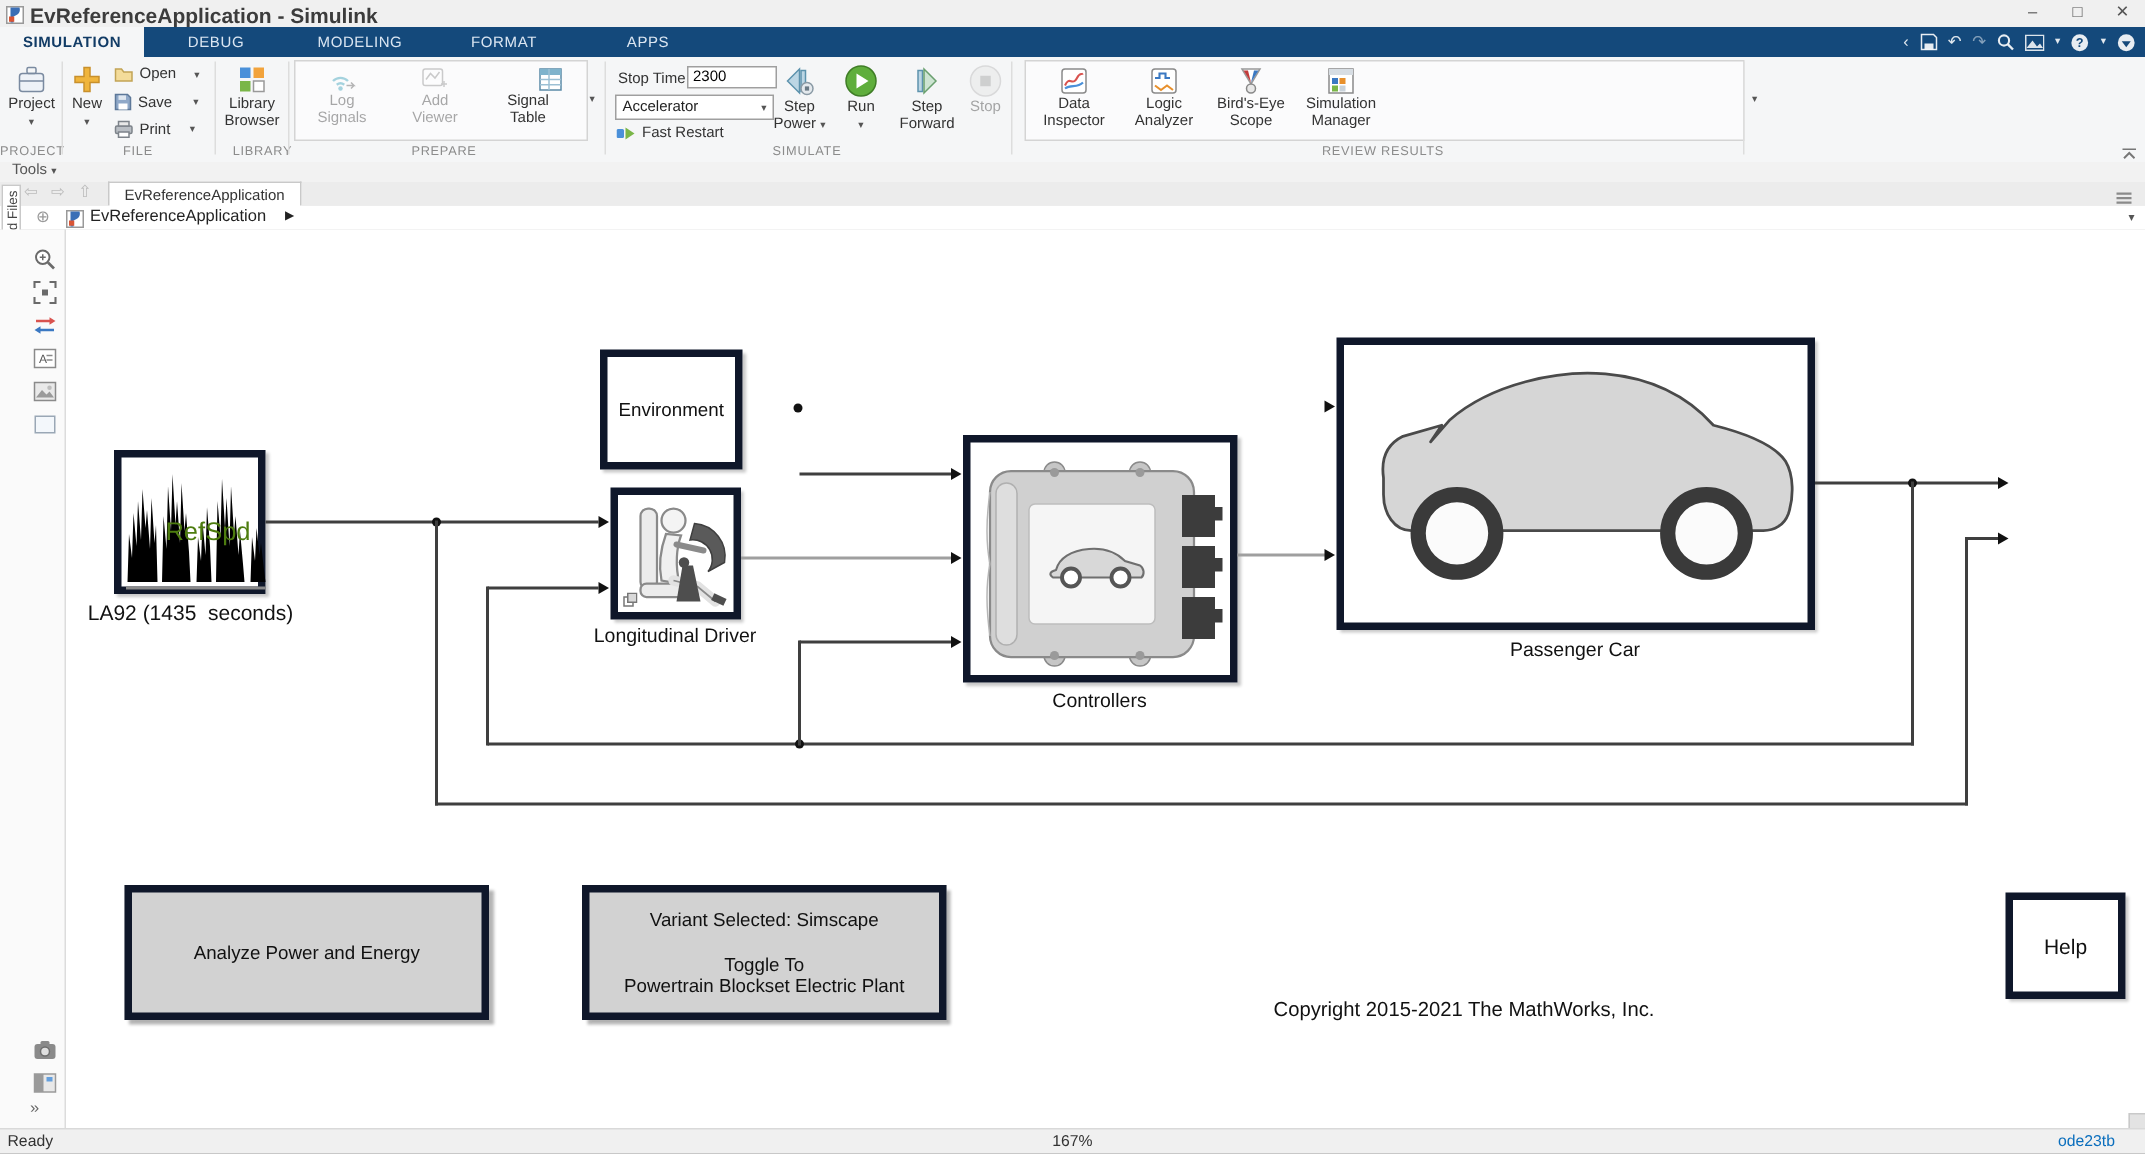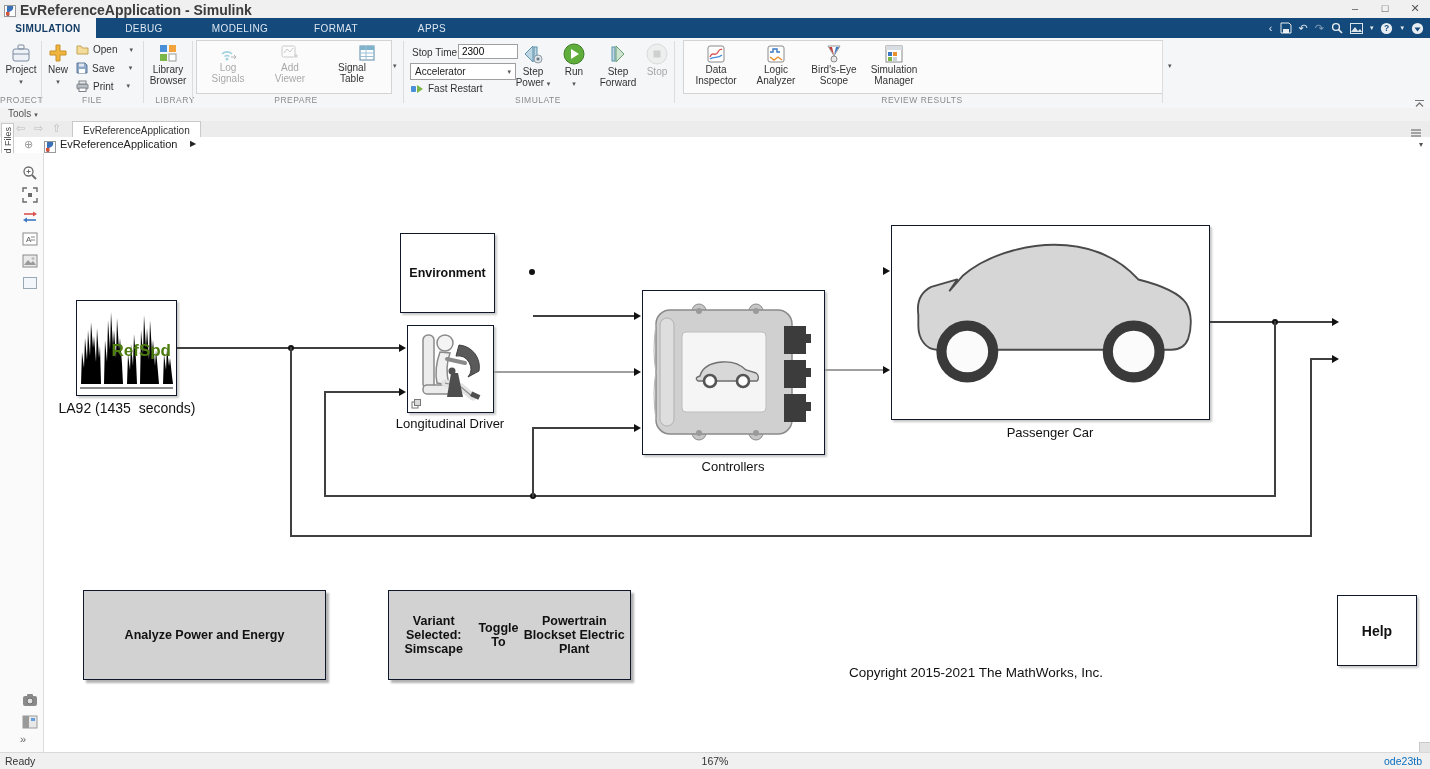--- a/index.html
+++ b/index.html
@@ -47,21 +47,21 @@
   .bc-text{font-size:11px;color:#222;}
   .refTab{left:1px;top:123px;width:11px;height:76px;background:#fff;border:1px solid #c9c9c9;}
   .refTab span{writing-mode:vertical-rl;transform:rotate(180deg);font-size:9px;color:#444;display:block;margin:3px auto;}
 
   
   .palette{left:0;top:153px;width:43px;height:599px;background:#fafafa;border-right:1px solid #dcdcdc;}
   .pal-ic{position:absolute;left:21px;width:18px;height:18px;display:flex;align-items:center;justify-content:center;}
 
   
   .canvas{left:44px;top:153px;width:1386px;height:599px;background:#fff;}
-  .blk{position:absolute;background:#fff;border:1px solid #0f172a;box-sizing:border-box;font-weight:bold;}
+  .blk{position:absolute;background:#fff;border:5px solid #0f172a;box-sizing:border-box;}
   .blk.shadow{box-shadow:2px 2px 2px rgba(0,0,0,.22);}
   .blk.gray{background:#d2d2d2;box-shadow:3px 3px 2px rgba(0,0,0,.3);}
   .blk-label{position:absolute;font-size:13px;color:#111;text-align:center;}
   .blk-text{display:flex;align-items:center;justify-content:center;width:100%;height:100%;font-size:12.5px;color:#111;text-align:center;}
   .wire{position:absolute;background:#3f3f3f;}
   .wire.lt{background:#9f9f9f;}
   .dot{position:absolute;width:6px;height:6px;background:#111;border-radius:50%;}
   .arr{position:absolute;width:0;height:0;border-top:4px solid transparent;border-bottom:4px solid transparent;border-left:7px solid #111;}
 
   
@@ -500,21 +500,21 @@
     </svg>
   </div>
   <div class="blk-label" style="left:960px;top:425px;width:180px;">Passenger Car</div>
 
 
   <div class="abs blk gray" style="left:83px;top:590px;width:243px;height:90px;">
     <div class="blk-text">Analyze Power and Energy</div>
   </div>
 
   <div class="abs blk gray" style="left:388px;top:590px;width:243px;height:90px;">
-    <div style="width:100%;height:100%;display:flex;align-items:center;justify-content:center;font-size:12.5px;color:#111;text-align:center;">
+    <div style="width:100%;height:100%;display:flex;flex-direction:column;align-items:center;justify-content:center;font-size:12.5px;color:#111;text-align:center;">
       <div>Variant Selected: Simscape</div>
       <div style="height:16px;"></div>
       <div>Toggle To</div>
       <div>Powertrain Blockset Electric Plant</div>
     </div>
   </div>
 
   <div class="abs blk shadow" style="left:1337px;top:595px;width:80px;height:71px;">
     <div class="blk-text" style="font-size:14px;">Help</div>
   </div>
@@ -555,16 +555,16 @@
   <div class="wire" style="left:290px;top:535px;width:1022px;height:2px;"></div>
   <div class="wire" style="left:1310px;top:358px;width:2px;height:179px;"></div>
   <div class="wire" style="left:1310px;top:358px;width:24px;height:2px;"></div>
   <div class="arr" style="left:1332px;top:355px;"></div>
 
   <div class="abs" style="left:1419px;top:742px;width:10px;height:9px;background:#e3e3e3;border:1px solid #c9c9c9;"></div>
 
   <div class="abs statusbar">
     <span class="abs" style="left:5px;top:2px;">Ready</span>
     <span class="abs" style="left:0;right:0;top:2px;text-align:center;">167%</span>
-    <span class="abs" style="right:8px;top:2px;color:#0a6ebd;">ode23tb</span>
+    <span class="abs" style="right:20px;top:2px;color:#0a6ebd;">ode23tb</span>
   </div>
 
 </div>
 
 </body></html>

